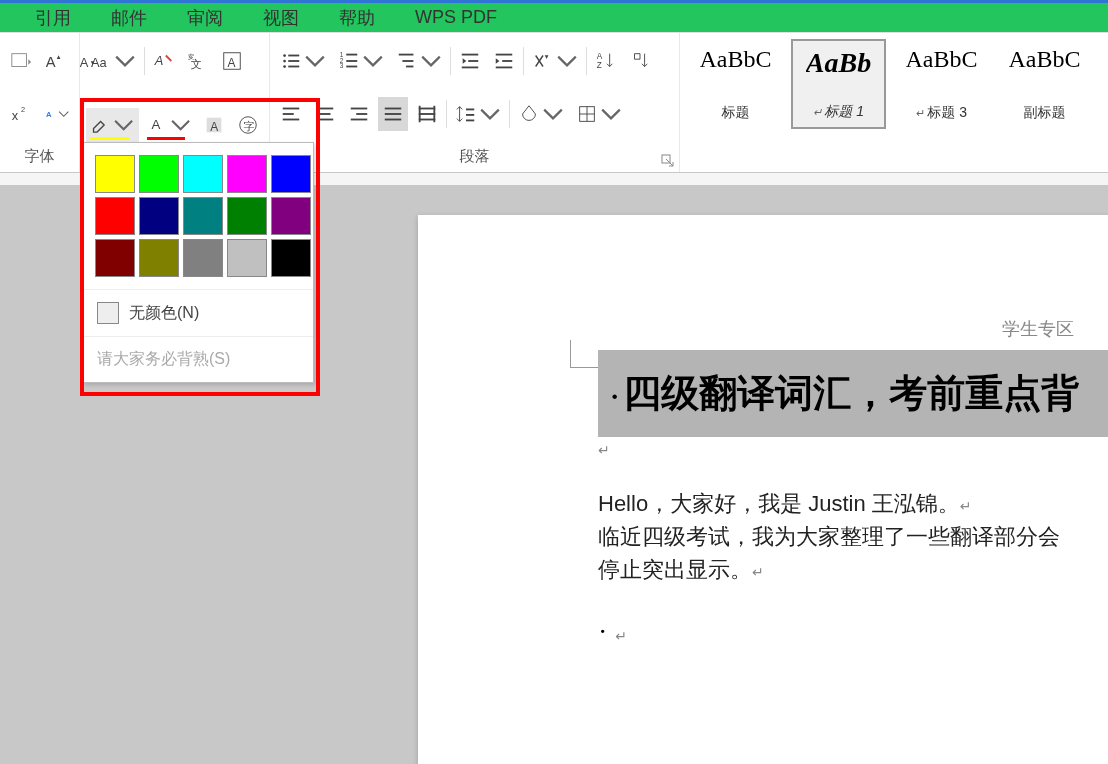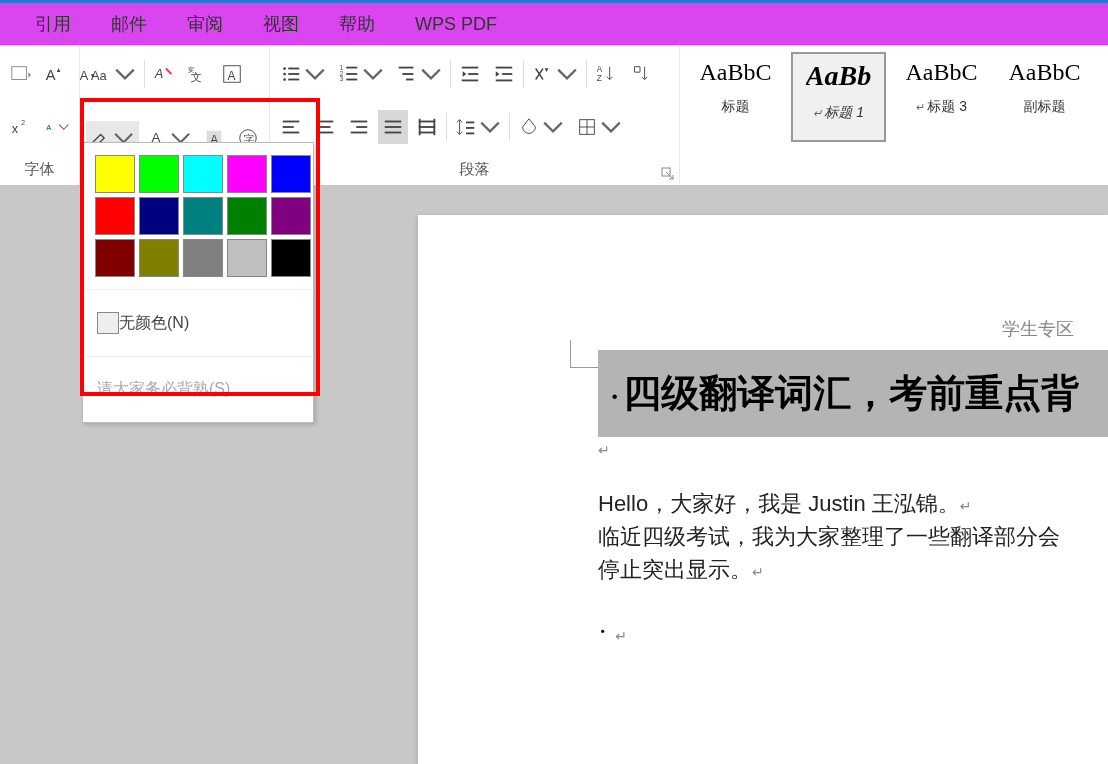--- a/index.html
+++ b/index.html
@@ -1,43 +1,43 @@
 <!DOCTYPE html>
 <html><head>
 <meta charset="utf-8">
 <style>
 * { box-sizing: border-box; margin: 0; padding: 0; }
 body { font-family: "Microsoft YaHei", Arial, sans-serif; background: #f5f5f5; overflow: hidden; width: 1108px; height: 764px; position: relative; }
 
 .top-blue-line { height: 3px; background: #2e75d6; }
 
-.tab-bar { background: #d946ef; height: 43px; display: flex; align-items: center; padding-left: 15px; border-bottom: 1px solid #e0e0e0; }
+.tab-bar { background: #22c55e; height: 30px; display: flex; align-items: center; padding-left: 15px; border-bottom: 1px solid #e0e0e0; }
 .tab-bar .tab { padding: 0 20px; font-size: 18px; color: #333; cursor: pointer; }
 
 .ribbon { background: #fff; height: 140px; border-bottom: 1px solid #c8c8c8; display: flex; position: relative; }
 .ribbon-group { display: flex; flex-direction: column; justify-content: space-between; padding: 8px 6px 4px 6px; border-right: 1px solid #e8e8e8; position: relative; }
 .ribbon-row { display: flex; align-items: center; gap: 4px; height: 40px; }
 .ribbon-btn { display: inline-flex; align-items: center; justify-content: center; min-width: 30px; height: 34px; cursor: pointer; padding: 0 4px; }
 .ribbon-btn svg { width: 22px; height: 22px; }
 .dropdown-arrow { width: 8px; height: 8px; margin-left: 2px; }
 .group-label { text-align: center; font-size: 15px; color: #555; padding-bottom: 2px; }
 .dialog-launcher { position: absolute; bottom: 4px; right: 4px; width: 14px; height: 14px; cursor: pointer; }
 
 .styles-group { display: flex; gap: 8px; padding: 6px 8px; align-items: flex-start; }
-.style-item { width: 95px; height: 90px; display: flex; flex-direction: column; align-items: center; justify-content: flex-start; border: 1px solid transparent; cursor: pointer; padding: 6px 2px; gap: 6px; }
+.style-item { width: 95px; height: 90px; display: flex; flex-direction: column; align-items: center; justify-content: space-between; border: 1px solid transparent; cursor: pointer; padding: 6px 2px; gap: 6px; }
 .style-item.selected { border: 2px solid #999; background: #f0f0f0; font-style: italic; }
 .style-preview { font-size: 24px; font-family: "Times New Roman", serif; color: #000; margin-bottom: 6px; white-space: nowrap; overflow: hidden; }
 .style-name { font-size: 14px; color: #333; }
 .style-marker { font-size: 11px; color: #666; margin-right: 2px; }
 
 .highlight-dropdown { position: absolute; top: 142px; left: 82px; width: 232px; background: #fff; border: 1px solid #bbb; box-shadow: 2px 2px 4px rgba(0,0,0,.15); z-index: 100; }
 .red-box { position: absolute; top: 98px; left: 80px; width: 240px; height: 298px; border: 4px solid #ff0000; z-index: 101; pointer-events: none; }
 .color-grid { display: grid; grid-template-columns: repeat(5, 40px); grid-template-rows: repeat(3, 38px); gap: 4px; padding: 12px; }
 .color-swatch { border: 1px solid #888; cursor: pointer; }
-.menu-item { padding: 22px 14px; display: flex; align-items: center; font-size: 16px; color: #444; cursor: pointer; border-top: 1px solid #eee; }
+.menu-item { padding: 12px 14px; display: flex; align-items: center; gap: 10px; font-size: 16px; color: #444; cursor: pointer; border-top: 1px solid #eee; }
 .menu-item.disabled { color: #aaa; }
 .no-color-swatch { width: 22px; height: 22px; border: 1px solid #888; background: #eee; }
 
 .doc-area { position: absolute; top: 185px; left: 0; right: 0; bottom: 0; background: #c8c8c8; }
 .page { position: absolute; top: 18px; left: 418px; width: 690px; height: 560px; background: #fff; box-shadow: 0 2px 6px rgba(0,0,0,.2); padding: 105px 0 0 30px; margin-top: 12px; }
 .page-header-right { position: absolute; top: 102px; right: 34px; font-size: 18px; color: #888; }
 .corner-mark { position: absolute; top: 125px; left: 152px; width: 28px; height: 28px; border-left: 1px solid #999; border-bottom: 1px solid #999; }
 .title-block { background: #b4b4b4; padding: 18px 12px; margin-top: 30px; margin-left: 150px; width: 520px; }
 .title-text { font-family: "SimSun", serif; font-size: 38px; font-weight: bold; color: #000; display: flex; align-items: baseline; }
 .title-dot { font-size: 28px; margin-right: 4px; }

